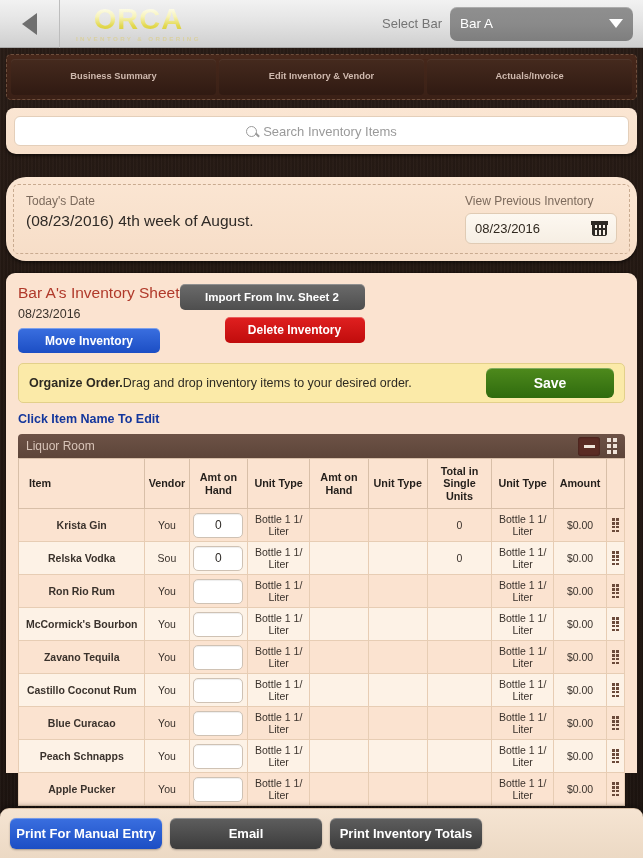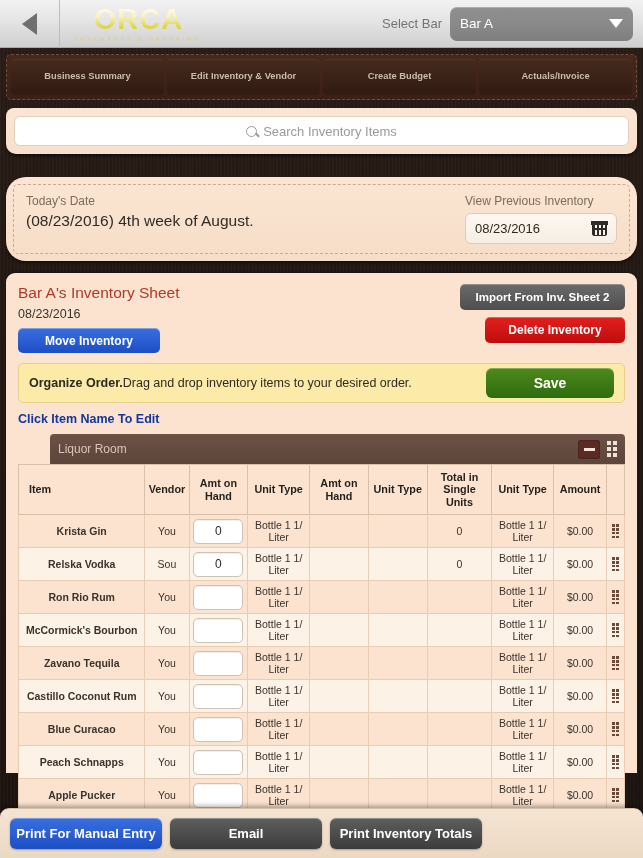--- a/index.html
+++ b/index.html
@@ -210,37 +210,37 @@
   
   .main-panel {
     margin: 12px 6px 0 6px;
     background: #fbe3d0;
     border-radius: 9px 9px 0 0;
     padding: 11px 12px 0 12px;
     height: 500px;
     position: relative;
     box-shadow: 0 -1px 2px rgba(0,0,0,0.3);
   }
-  .sheet-head { display: flex; justify-content: space-between; }
+  .sheet-head { display: flex; }
   .sheet-title { font-size: 15.5px; color: #b0392a; }
   .sheet-date { font-size: 12.5px; color: #3b332c; margin-top: 5px; }
   .btn {
     border: none; cursor: pointer; color: #fff;
     font-weight: bold; font-family: "Liberation Sans", sans-serif;
     border-radius: 5px;
   }
   .btn-move {
     margin-top: 7px;
     width: 142px; height: 25px; font-size: 12px;
     background: linear-gradient(180deg, #3a6fe0 0%, #1c4ec4 100%);
     box-shadow: inset 0 1px 0 rgba(255,255,255,0.35);
   }
   .right-btns { display: flex; flex-direction: column; align-items: flex-end; gap: 7px; }
   .btn-import {
-    width: 165px; height: 26px; font-size: 11.5px;
+    width: 185px; height: 26px; font-size: 11.5px;
     background: linear-gradient(180deg, #6b6b6b 0%, #4e4e4e 100%);
     box-shadow: inset 0 1px 0 rgba(255,255,255,0.25);
   }
   .btn-delete {
     width: 140px; height: 26px; font-size: 12px;
     background: linear-gradient(180deg, #e02020 0%, #c00c0c 100%);
     box-shadow: inset 0 1px 0 rgba(255,255,255,0.28);
   }
 
   
@@ -265,25 +265,24 @@
     margin-top: 9px;
     font-size: 12.5px; font-weight: bold; color: #14369c;
     cursor: pointer;
   }
 
   
   .table-wrap { margin-top: 8px; }
   .room-header {
     background: linear-gradient(180deg, #6d5246 0%, #5d4539 100%);
     border-radius: 4px 4px 0 0;
-    height: 30px;
+    height: 24px;
     display: flex; align-items: center;
     padding: 4px 8px;
     cursor: move;
-    margin-left: 32px;
   }
   .room-name { color: #d8c4b8; font-size: 12px; flex: 1; }
   .collapse-btn {
     width: 22px; height: 19px;
     background: #5a2b23;
     border-radius: 3px;
     display: flex; align-items: center; justify-content: center;
     cursor: pointer; margin-right: 7px;
     box-shadow: inset 0 0 2px rgba(0,0,0,0.5);
   }
@@ -386,21 +385,20 @@
       <div class="bar-select">
         <span class="bar-select-val">Bar A</span>
         <span class="caret-down"></span>
       </div>
     </div>
   </div>
 
   <div class="navwrap" id="navwrap">
       <div class="nav-tab">Business Summary</div>
       <div class="nav-tab">Edit Inventory &amp; Vendor</div>
-      <div class="nav-tab">Create Budget</div>
       <div class="nav-tab">Actuals/Invoice</div>
     </div>
 
   <div class="search-panel">
     <div class="search-box">
       <span class="search-icon"></span>
       <span class="search-ph">Search Inventory Items</span>
     </div>
   </div>
 

